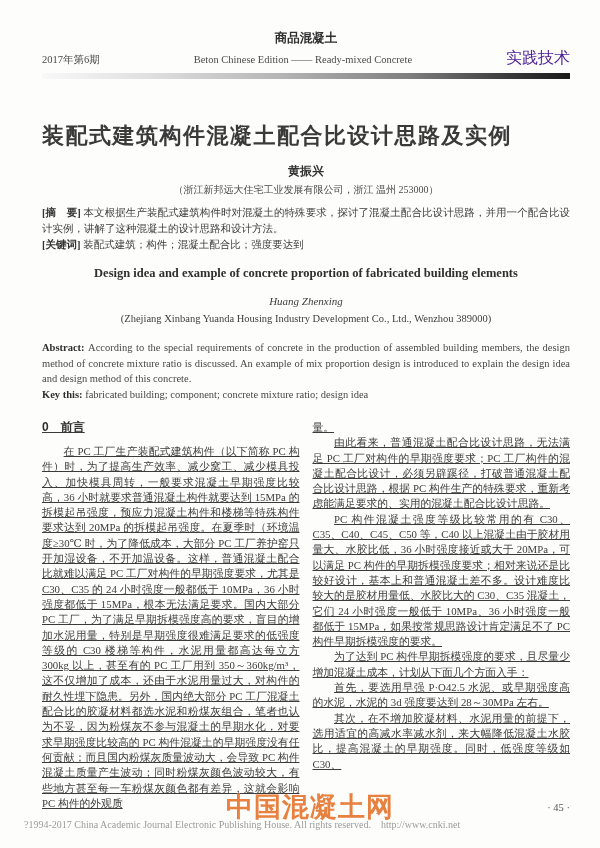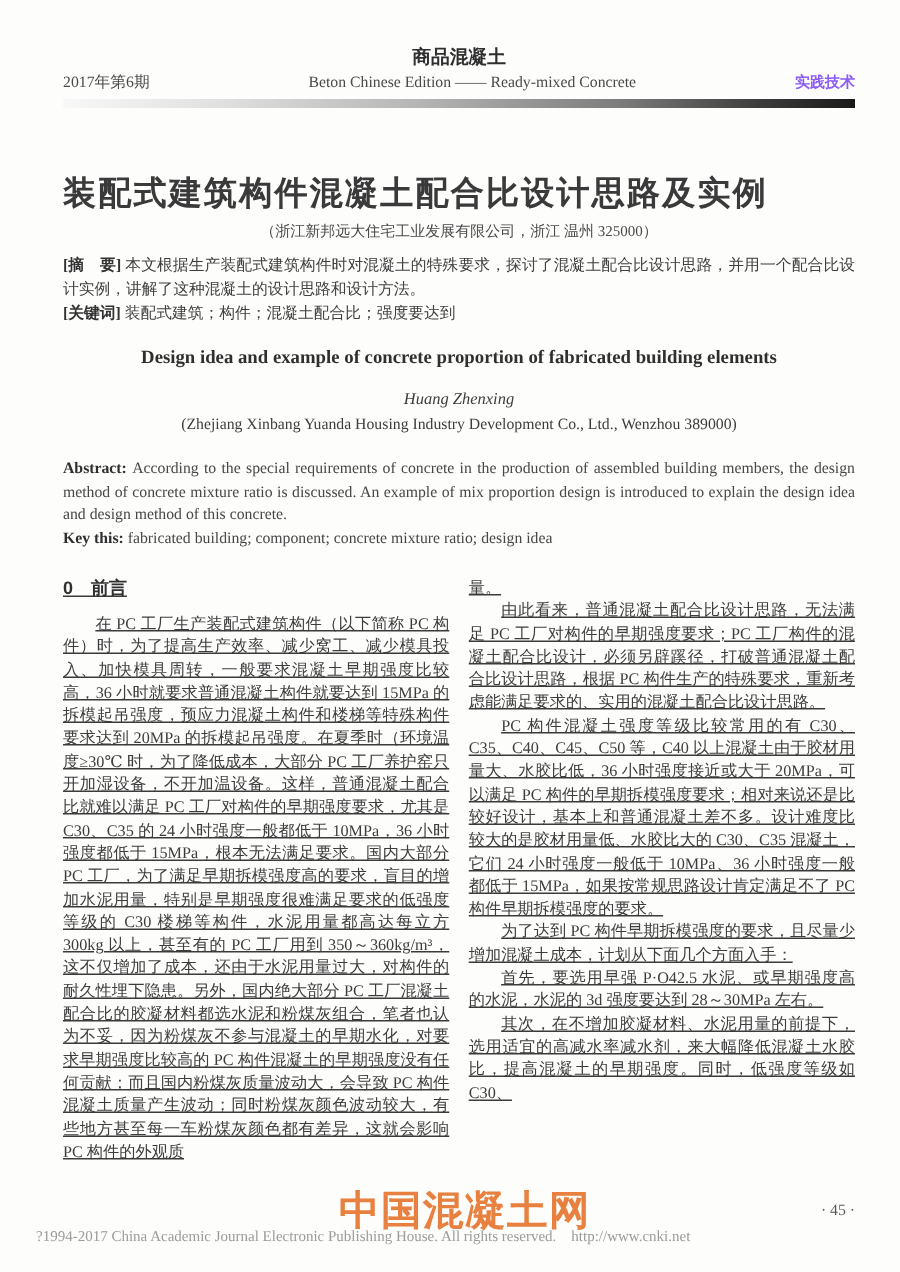--- a/index.html
+++ b/index.html
@@ -12,21 +12,21 @@
   .content{margin:0 30px 0 42px;padding-top:32px;}
   
   .hdr-journal{
     text-align:center;font-size:12.5px;font-weight:bold;color:#2f2f2f;
     font-family:"Liberation Sans","DejaVu Sans",sans-serif;line-height:13px;
   }
   .hdr-row{display:flex;justify-content:space-between;align-items:baseline;margin-top:3px;}
   .hdr-issue{font-size:10.5px;color:#4a4a4a;}
   .hdr-en{font-size:10.5px;color:#4a4a4a;}
   .hdr-tag{
-    font-size:10px;font-weight:bold;color:#8b5cf6;
+    font-size:16px;font-weight:normal;color:#4c1d95;
     font-family:"Liberation Sans","DejaVu Sans",sans-serif;
   }
   .hdr-bar{
     height:6px;margin-top:4px;
     background:linear-gradient(90deg,#f8f8f8 0%,#e0e0e0 20%,#b5b5b5 45%,#7d7d7d 70%,#3c3c3c 88%,#191919 100%);
   }
   
   .title{
     margin:42px 0 0;
     font-family:"Liberation Sans","DejaVu Sans",sans-serif;
@@ -81,21 +81,22 @@
       <div class="hdr-journal">商品混凝土</div>
       <div class="hdr-row">
         <span class="hdr-issue">2017年第6期</span>
         <span class="hdr-en">Beton Chinese Edition —— Ready-mixed Concrete</span>
         <span class="hdr-tag">实践技术</span>
       </div>
       <div class="hdr-bar"></div>
     </header>
 
     <h1 class="title">装配式建筑构件混凝土配合比设计思路及实例</h1>
-    <div class="affil">（浙江新邦远大住宅工业发展有限公司，浙江 温州 325000）</div>
+    <div class="author">黄振兴</div>
+    <div class="affil">（浙江新邦远大住宅工业发展有限公司，浙江 温州 253000）</div>
 
     <div class="abs-cn">
       <p><span class="lbl">[摘　要] </span><span>本文根据生产装配式建筑构件时对混凝土的特殊要求，探讨了混凝土配合比设计思路，并用一个配合比设计实例，讲解了这种混凝土的设计思路和设计方法。</span></p>
       <p><span class="lbl">[关键词] </span><span>装配式建筑；构件；混凝土配合比；强度要达到</span></p>
     </div>
 
     <div class="en-title">Design idea and example of concrete proportion of fabricated building elements</div>
     <div class="en-author">Huang Zhenxing</div>
     <div class="en-affil">(Zhejiang Xinbang Yuanda Housing Industry Development Co., Ltd., Wenzhou 389000)</div>
 

